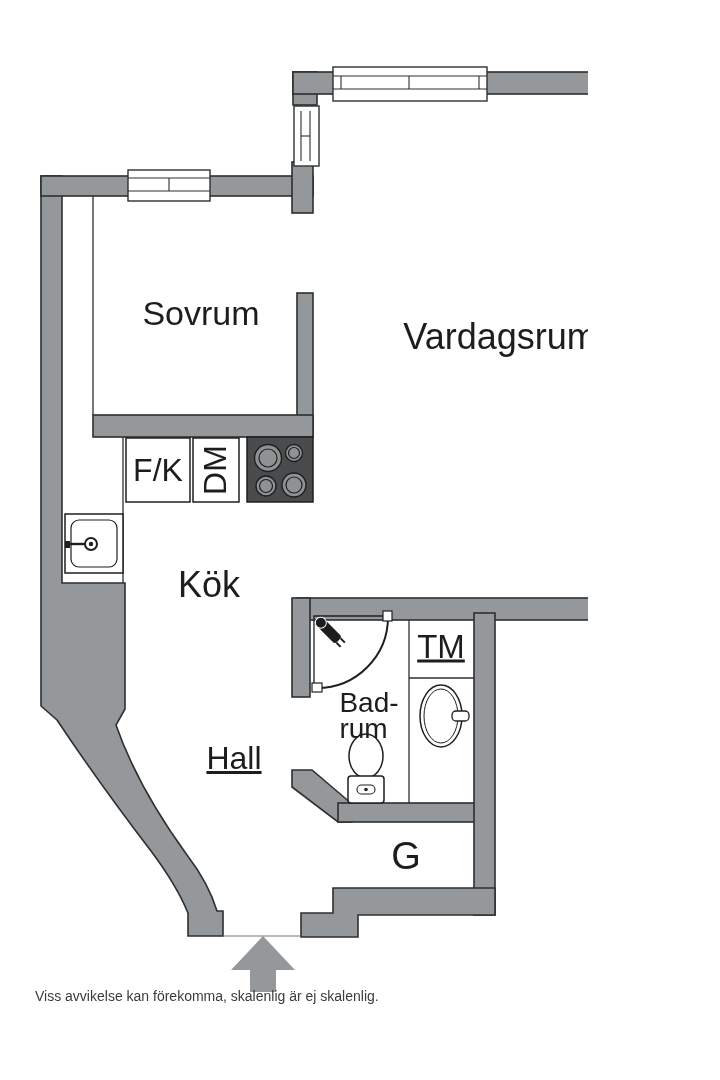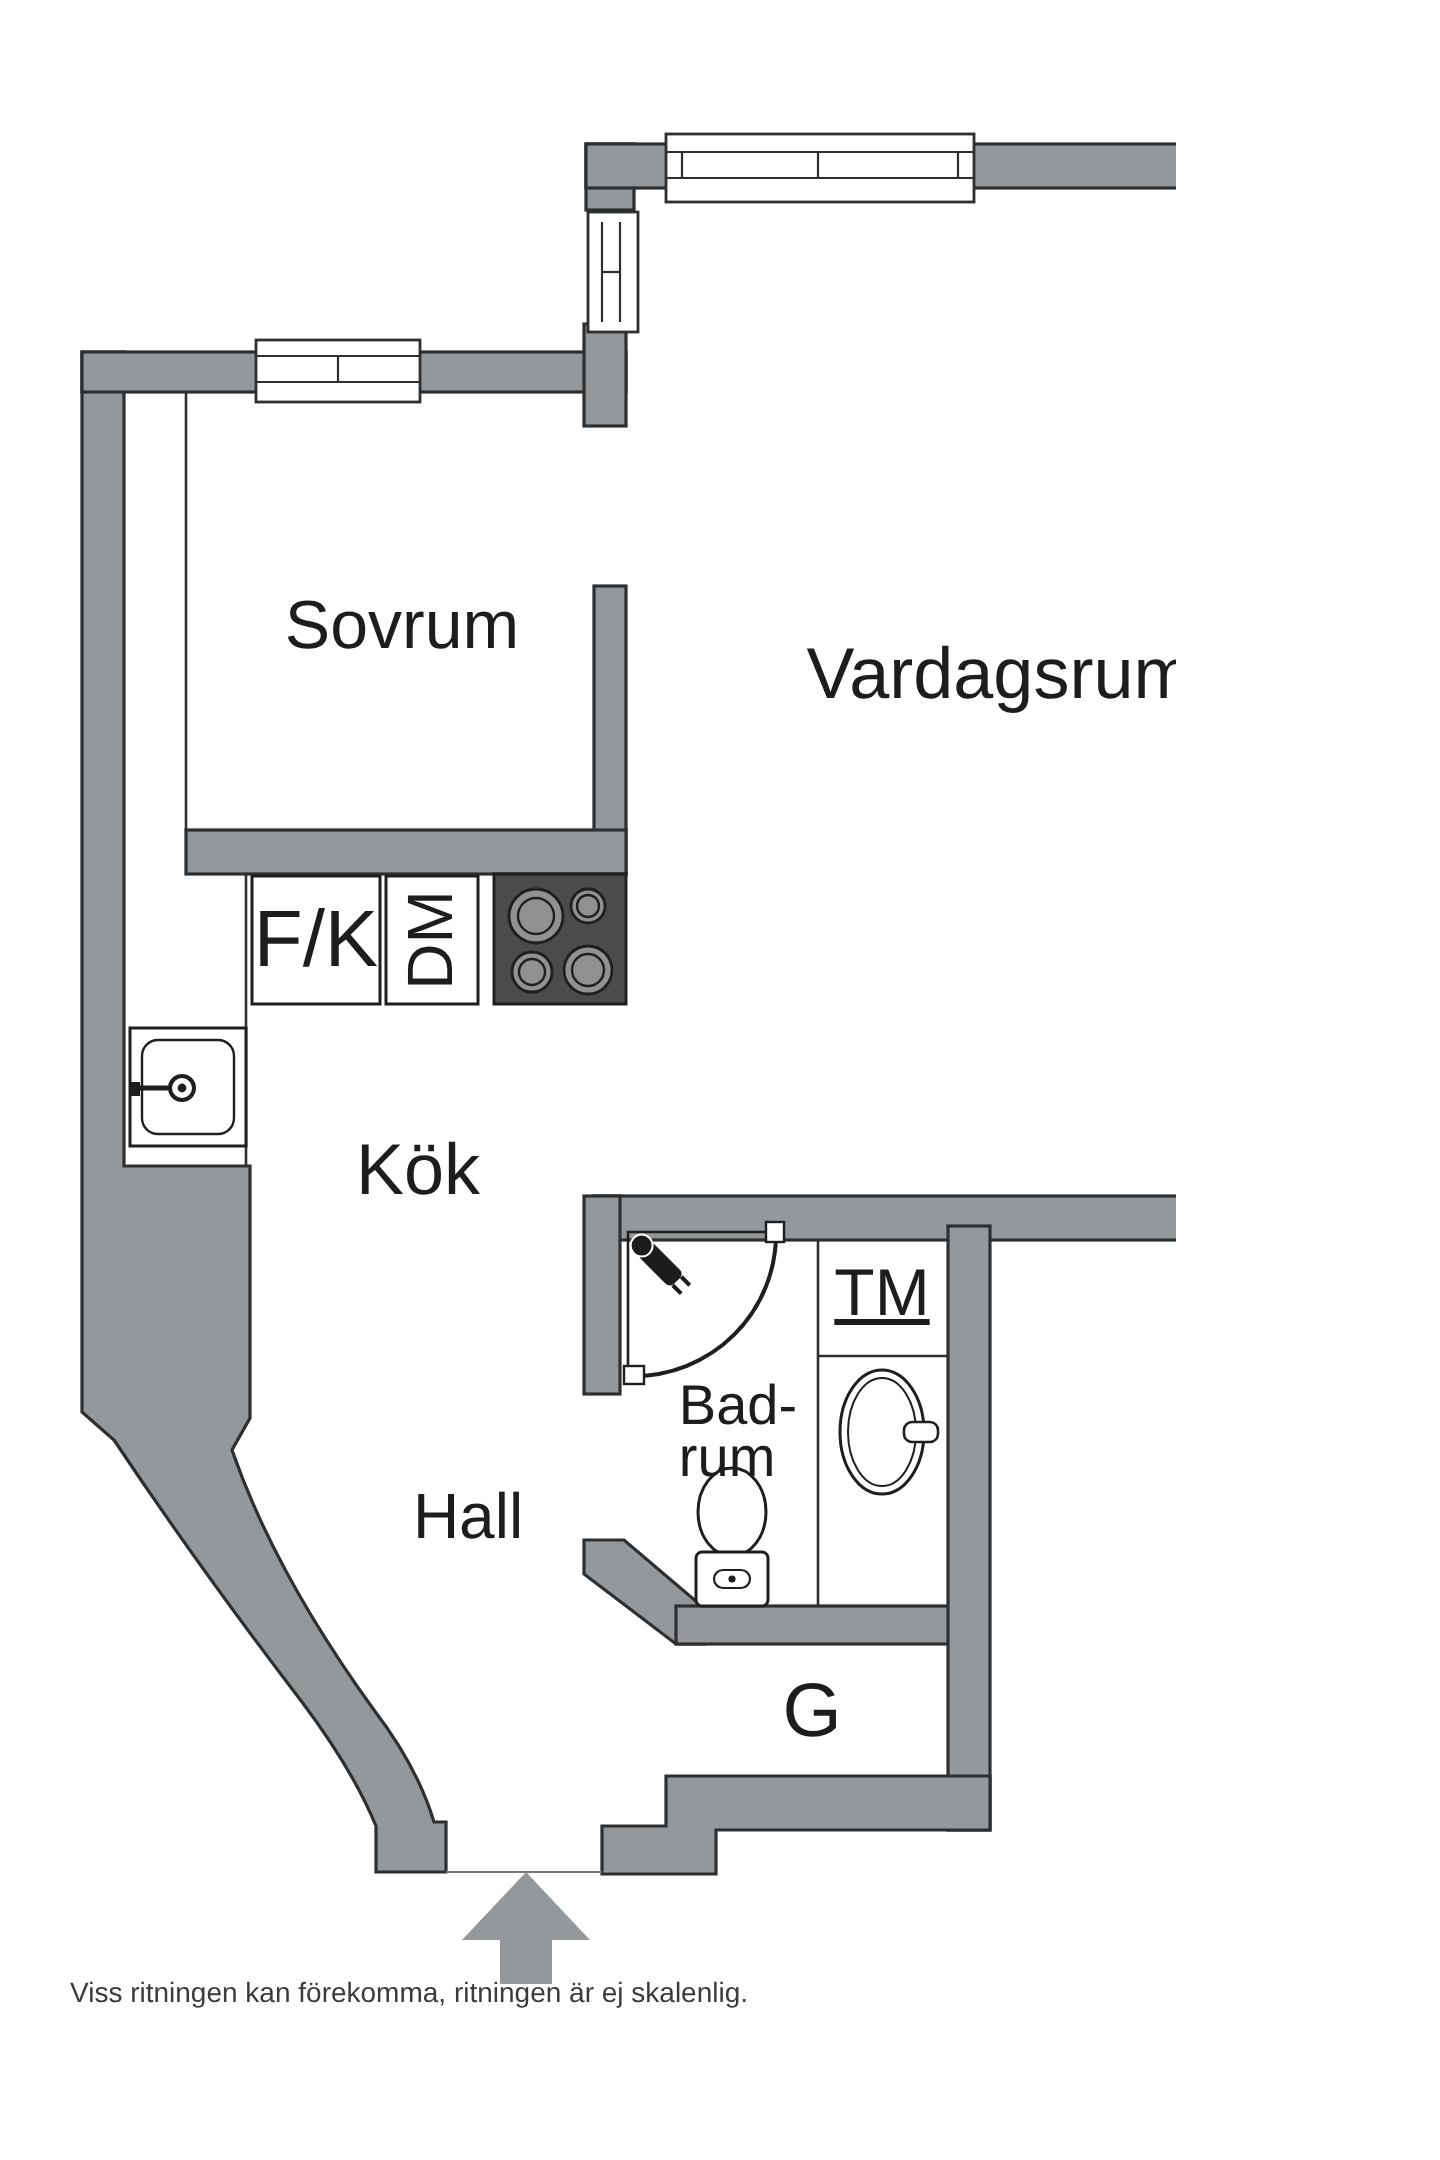--- a/index.html
+++ b/index.html
@@ -14,25 +14,25 @@
   .lbl{
     position:absolute;
     transform:translate(-50%,-50%);
     color:#1d1d1d;
     white-space:nowrap;
     line-height:1;
   }
   .lbl-sovrum{left:201px;top:313px;font-size:34px;}
   .lbl-vardagsrum{left:500px;top:337px;font-size:36px;}
   .lbl-kok{left:209px;top:585px;font-size:36px;text-align:right;}
-  .lbl-hall{left:234px;top:758px;font-size:32px;}
+  .lbl-hall{left:234px;top:758px;font-size:32px;text-decoration:underline;}
   .lbl-badrum{left:369px;top:716px;font-size:28px;line-height:26px;}
   .lbl-tm{left:441px;top:646px;font-size:33px;text-decoration:underline;}
   .lbl-g{left:406px;top:856px;font-size:38px;}
-  .lbl-fk{left:158px;top:470px;font-size:40px;}
+  .lbl-fk{left:158px;top:470px;font-size:32px;}
   .lbl-dm{left:215px;top:470px;font-size:32px;transform:translate(-50%,-50%) rotate(-90deg);}
   .disclaimer{
     position:absolute;
     left:35px;top:988px;
     font-size:14px;
     color:#3b3b3b;
   }
 </style>
 </head>
 <body>
@@ -175,14 +175,14 @@
   <div class="lbl lbl-hall">Hall</div>
   <div class="lbl lbl-badrum">
     <div>Bad-</div>
     <div>rum</div>
   </div>
   <div class="lbl lbl-tm">TM</div>
   <div class="lbl lbl-g">G</div>
   <div class="lbl lbl-fk">F/K</div>
   <div class="lbl lbl-dm">DM</div>
 
-  <div class="disclaimer">Viss ritningen kan förekomma, ritningen är ej skalenlig.</div>
+  <div class="disclaimer">Viss avvikelse kan förekomma, skalenlig är ej skalenlig.</div>
 </div>
 
 </body></html>

